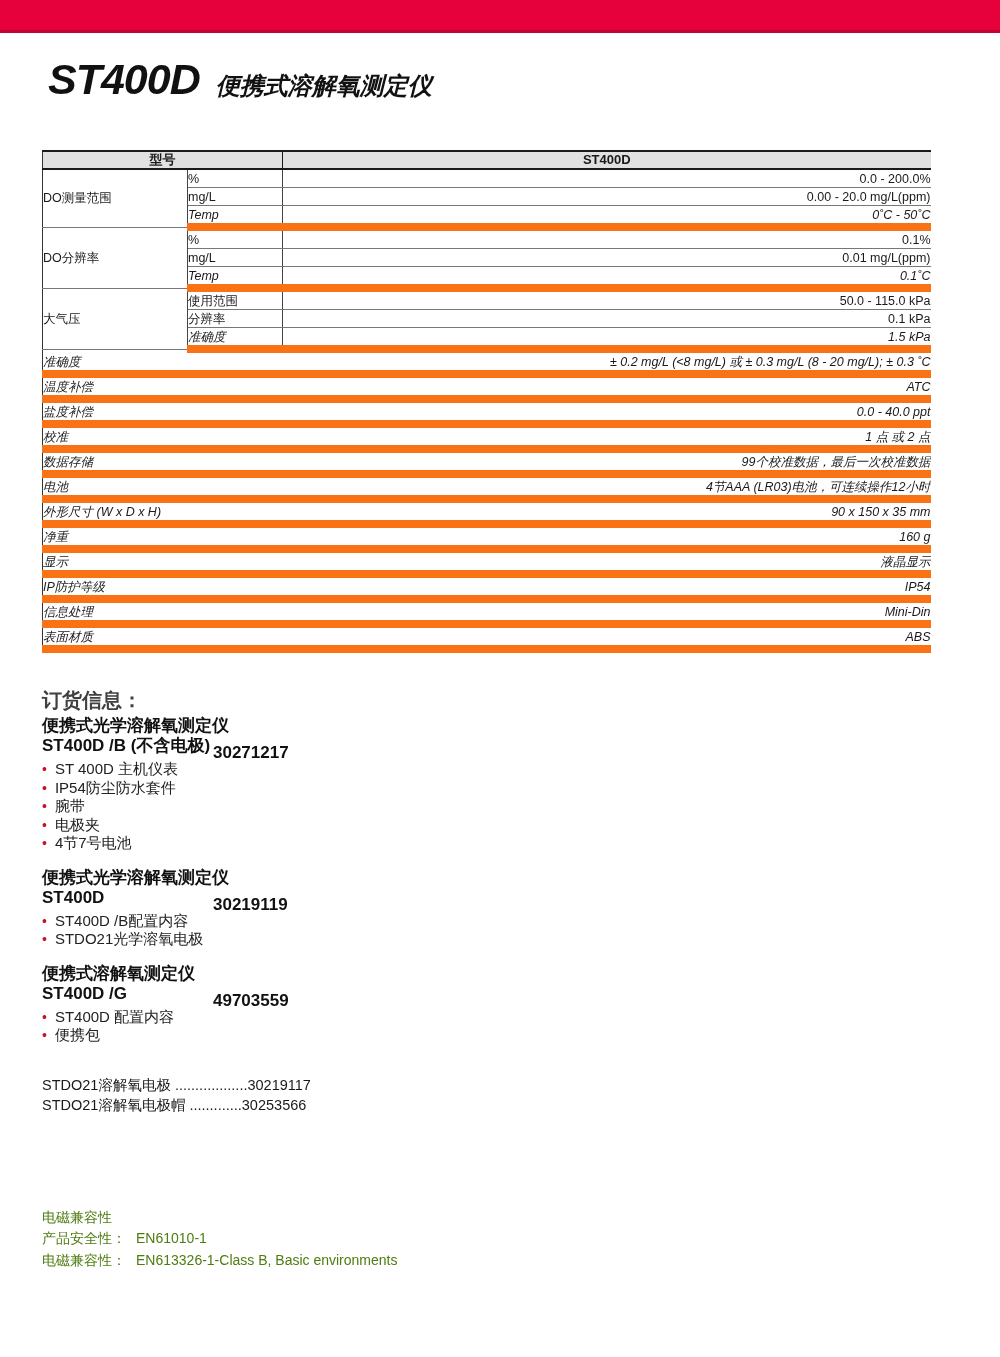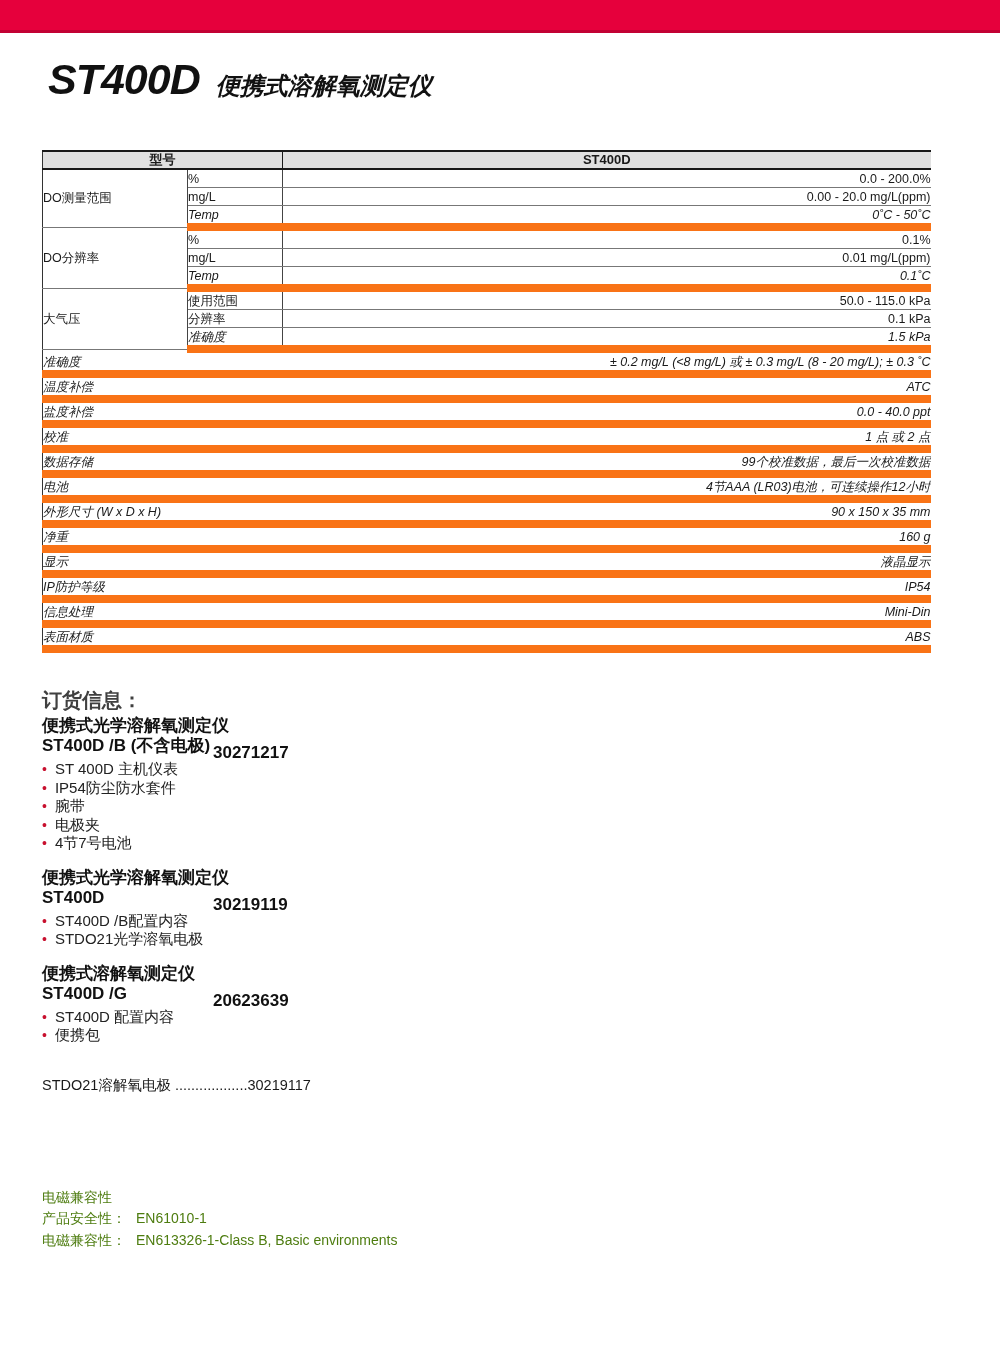--- a/index.html
+++ b/index.html
@@ -237,38 +237,39 @@
             <span class="og-item-text">ST400D /B配置内容</span>
           </div>
           <div class="og-item">
             <span class="bullet-dot">•</span>
             <span class="og-item-text">STDO21光学溶氧电极</span>
           </div>
         </div>
       </div>
       <div class="order-group">
         <div class="og-title">便携式溶解氧测定仪</div>
-        <div class="og-model-row"><span class="og-model">ST400D /G</span><span class="og-code">20623639</span></div>
+        <div class="og-model-row"><span class="og-model">ST400D /G</span><span class="og-code">49703559</span></div>
         <div class="og-items">
           <div class="og-item">
             <span class="bullet-dot">•</span>
             <span class="og-item-text">ST400D 配置内容</span>
           </div>
           <div class="og-item">
             <span class="bullet-dot">•</span>
             <span class="og-item-text">便携包</span>
           </div>
         </div>
       </div>
     </div>
 </div>
 
 <div class="accessories">
   <div class="acc-lines" id="accessory-lines">
       <div class="acc-line">STDO21溶解氧电极 ..................30219117</div>
+      <div class="acc-line">STDO21溶解氧电极帽 .............30253566</div>
     </div>
 </div>
 
 <div class="compliance">
   <div>电磁兼容性</div>
   <div id="compliance-lines">
       <div class="comp-line">
         <span class="comp-label">产品安全性：</span>
         <span class="comp-value">EN61010-1</span>
       </div>

